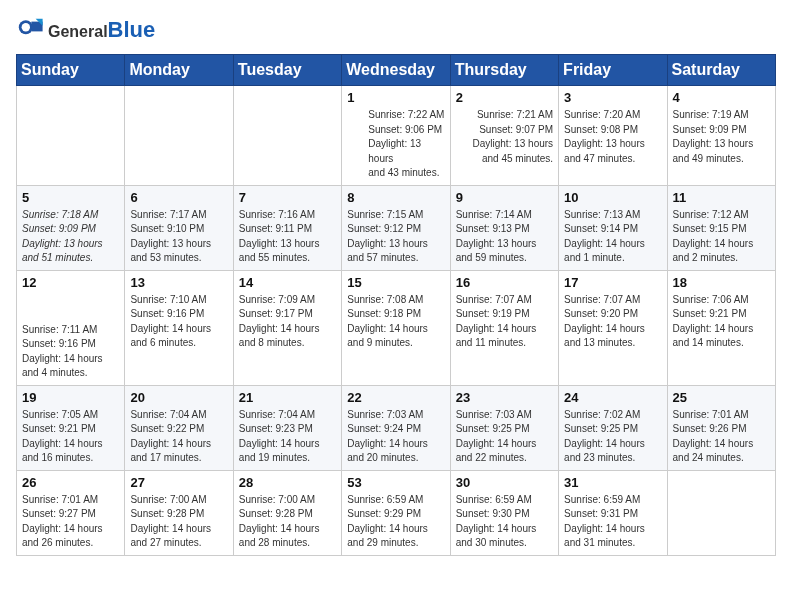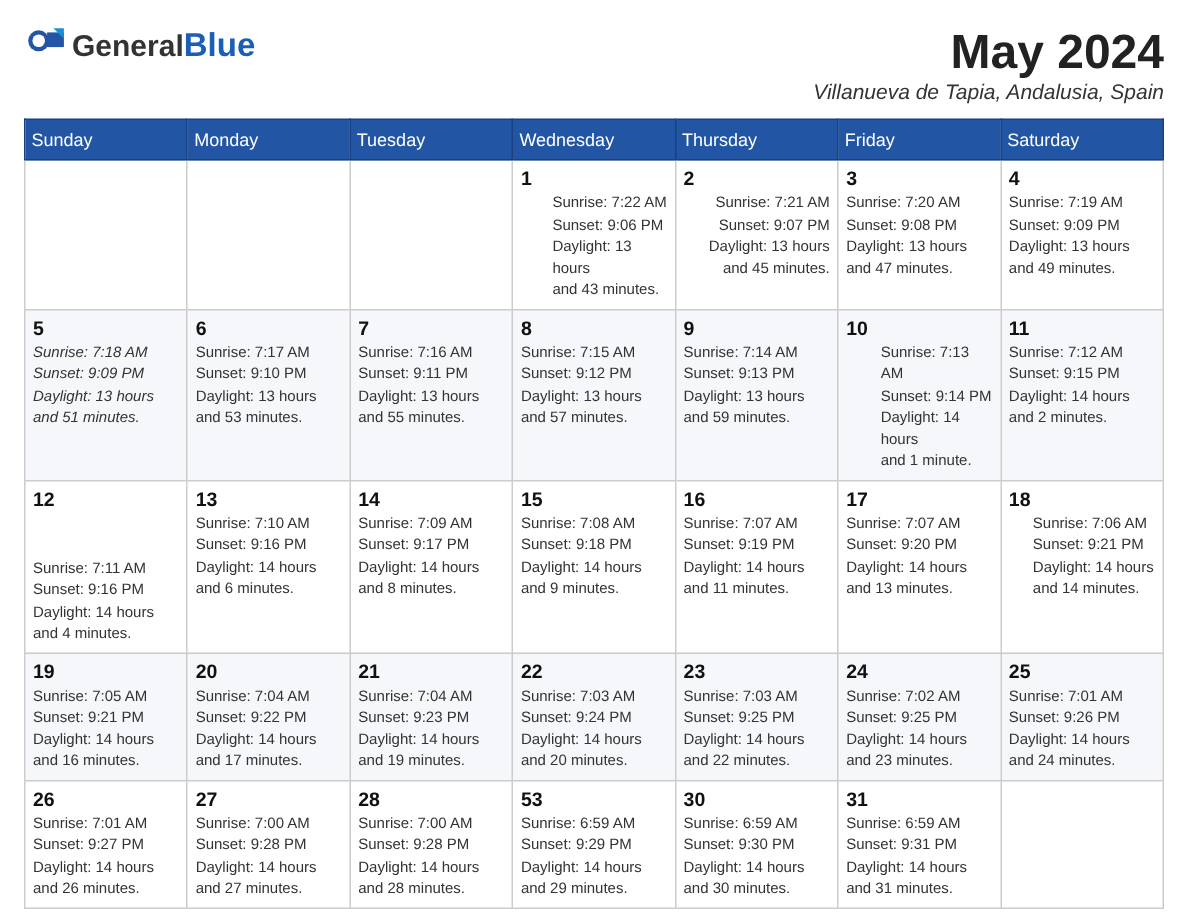--- a/index.html
+++ b/index.html
@@ -15,21 +15,21 @@
       justify-content: space-between;
       align-items: flex-start;
       margin-bottom: 10px;
     }
     .logo {
       display: flex;
       align-items: center;
       gap: 4px;
     }
     .logo-text-general {
-      font-size: 20px;
+      font-size: 16px;
       font-weight: bold;
       color: #333;
       text-align: right;
     }
     .logo-text-blue {
       font-size: 22px;
       font-weight: bold;
       color: #1a5fb4;
     }
     .logo-icon {
@@ -52,22 +52,22 @@
     .calendar-table {
       width: 100%;
       border-collapse: collapse;
       font-size: 11px;
     }
     .calendar-table th {
       background: #2255a4;
       color: #fff;
       padding: 6px 4px;
       text-align: left;
-      font-size: 12px;
-      font-weight: normal;
+      font-size: 16px;
+      font-weight: bold;
       border: 1px solid #1a4080;
     }
     .calendar-table td {
       border: 1px solid #ccc;
       vertical-align: top;
       padding: 4px 5px;
       width: calc(100% / 7);
       min-height: 80px;
       background: #fff;
     }
@@ -97,24 +97,20 @@
     <svg class="logo-icon" viewBox="0 0 40 40" xmlns="http://www.w3.org/2000/svg">
       <circle cx="14" cy="16" r="10" fill="#2255a4"></circle>
       <circle cx="14" cy="16" r="6" fill="white"></circle>
       <polygon points="22,8 38,8 38,22 22,22" fill="#2255a4"></polygon>
       <polygon points="28,4 38,4 38,14" fill="#1a8fd1"></polygon>
     </svg>
     <div>
       <span class="logo-text-general">General</span><span class="logo-text-blue">Blue</span>
     </div>
   </div>
-  <div class="title-area">
-    <div class="month-year">May 2024</div>
-    <div class="location">Villanueva de Tapia, Andalusia, Spain</div>
-  </div>
 </div>
 
 <table class="calendar-table">
   <thead>
     <tr>
     <th>Sunday</th>
         <th>Monday</th>
         <th>Tuesday</th>
         <th>Wednesday</th>
         <th>Thursday</th>
@@ -187,21 +183,21 @@
         </td>
         <td>
           <div class="day-number">9</div>
           <div class="day-info" style="white-space: pre-line;">Sunrise: 7:14 AM
 Sunset: 9:13 PM
 Daylight: 13 hours
 and 59 minutes.</div>
         </td>
         <td>
           <div class="day-number">10</div>
-          <div class="day-info" style="white-space: pre-line; margin-left: 23px;">Sunrise: 7:13 AM
+          <div class="day-info" style="white-space: pre-line;">Sunrise: 7:13 AM
 Sunset: 9:14 PM
 Daylight: 14 hours
 and 1 minute.</div>
         </td>
         <td>
           <div class="day-number">11</div>
           <div class="day-info" style="white-space: pre-line;">Sunrise: 7:12 AM
 Sunset: 9:15 PM
 Daylight: 14 hours
 and 2 minutes.</div>
@@ -245,21 +241,21 @@
         </td>
         <td>
           <div class="day-number">17</div>
           <div class="day-info" style="white-space: pre-line;">Sunrise: 7:07 AM
 Sunset: 9:20 PM
 Daylight: 14 hours
 and 13 minutes.</div>
         </td>
         <td>
           <div class="day-number">18</div>
-          <div class="day-info" style="white-space: pre-line; margin-left: 16px;">Sunrise: 7:06 AM
+          <div class="day-info" style="white-space: pre-line;">Sunrise: 7:06 AM
 Sunset: 9:21 PM
 Daylight: 14 hours
 and 14 minutes.</div>
         </td>
       </tr>
       <tr>
         <td>
           <div class="day-number">19</div>
           <div class="day-info" style="white-space: pre-line;">Sunrise: 7:05 AM
 Sunset: 9:21 PM

